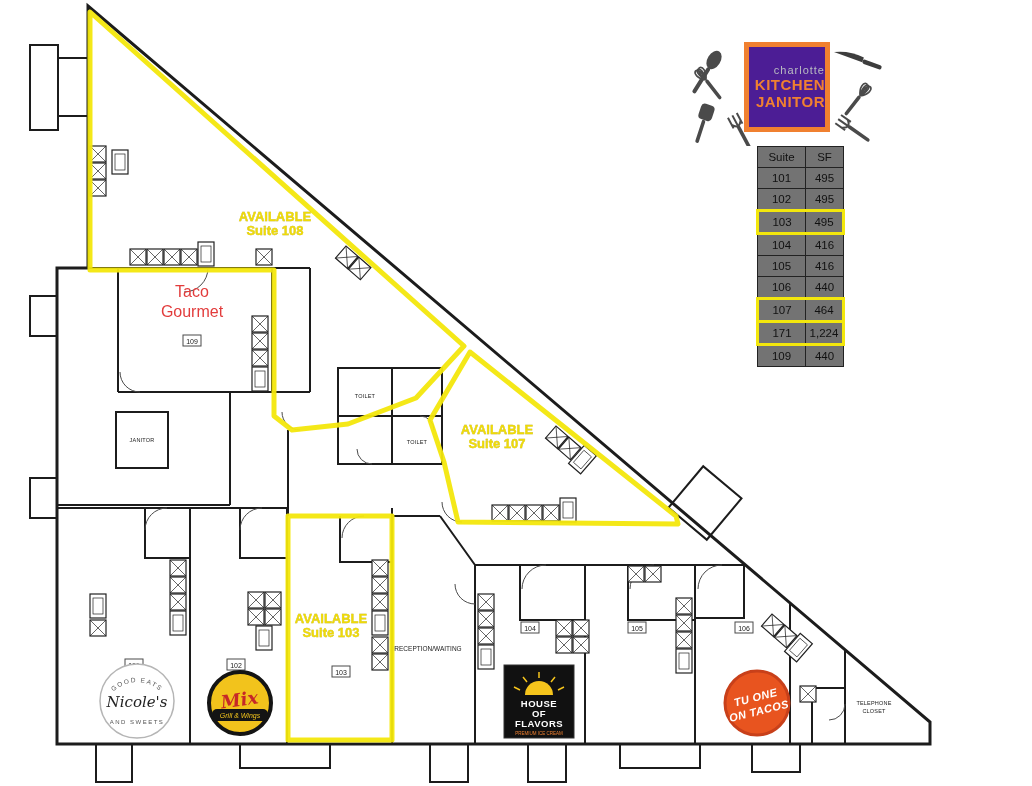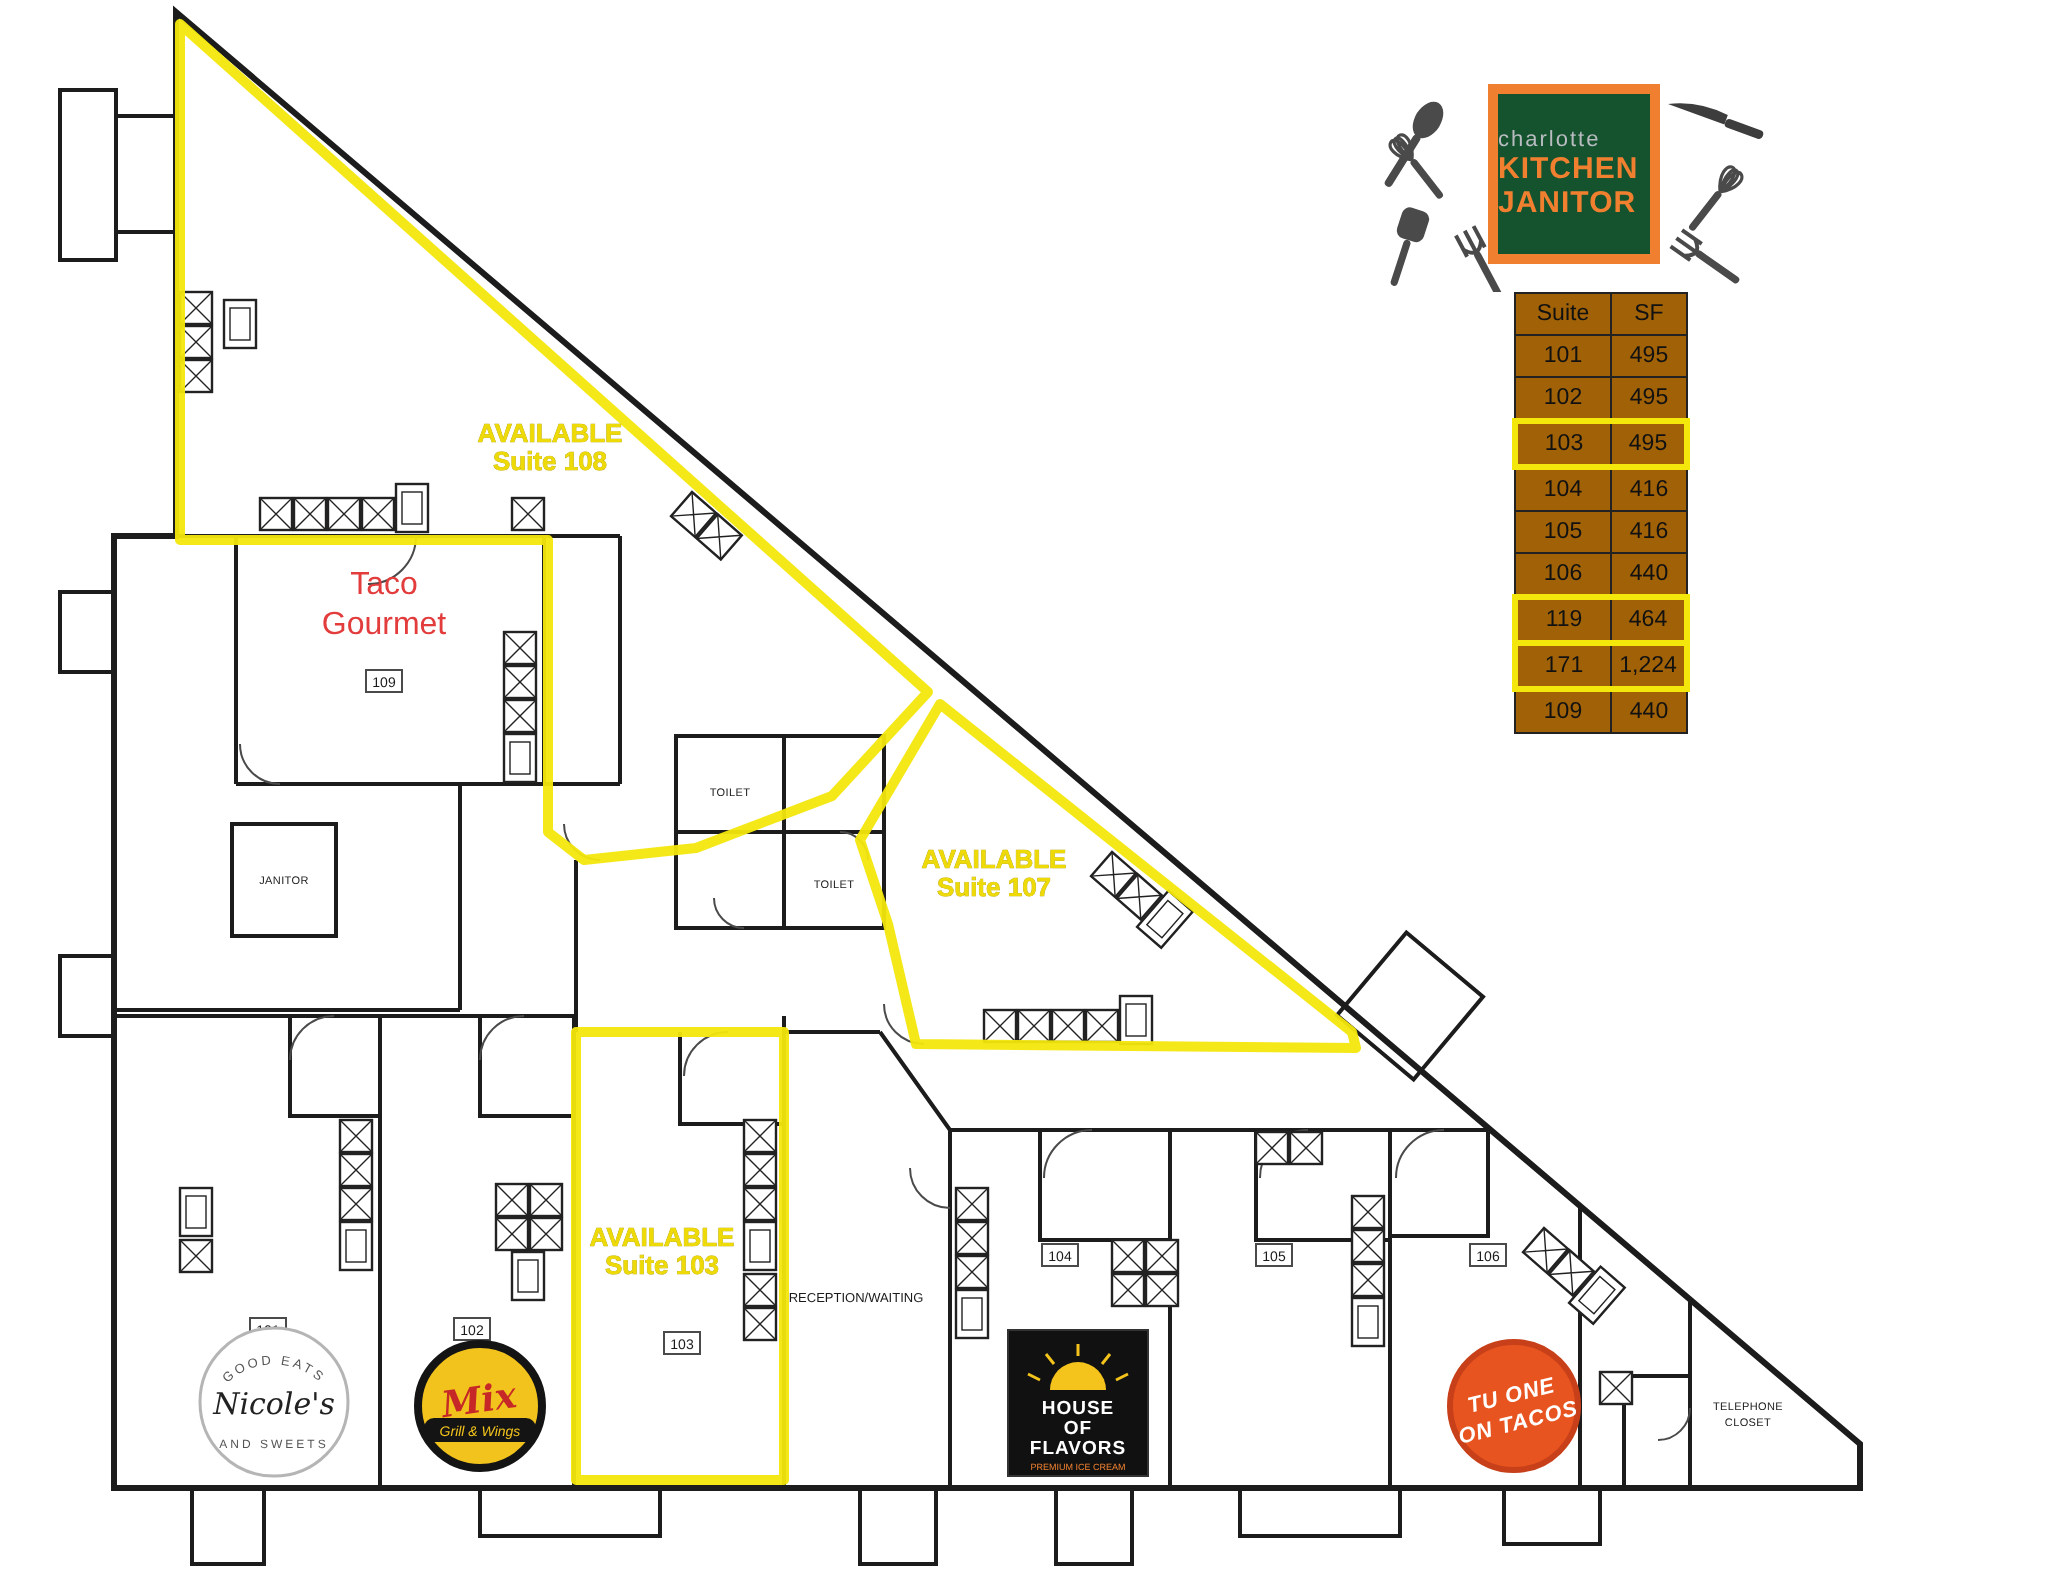--- a/index.html
+++ b/index.html
@@ -28,28 +28,28 @@
             fill:#c62828;text-anchor:middle;}
   .mix-tag{font-size:7px;fill:#f2c31c;text-anchor:middle;font-style:italic;}
   .hof{fill:#fff;font-weight:bold;text-anchor:middle;font-size:9.5px;letter-spacing:.5px;}
   .hof-tag{fill:#f08030;font-size:4.5px;text-anchor:middle;}
   .tu-line{fill:#fff;font-weight:bold;font-style:italic;font-size:11px;text-anchor:middle;letter-spacing:.5px;}
 
   
   .brand{position:absolute;left:684px;top:34px;width:210px;height:112px;}
   .brand-icons{position:absolute;left:0;top:0;}
   .brand-box{position:absolute;left:60px;top:8px;width:76px;height:80px;border:5px solid #f08030;
-             background:#14532d;display:flex;flex-direction:column;align-items:flex-start;justify-content:center;}
+             background:#4c1d95;display:flex;flex-direction:column;align-items:flex-end;justify-content:center;}
   .brand-city{font-size:11px;color:#b9bcc1;letter-spacing:1px;line-height:1.2;}
   .brand-name{font-size:15px;font-weight:bold;color:#f08030;letter-spacing:.5px;line-height:1.1;}
 
   
   .suite-table{position:absolute;left:756px;top:146px;border-collapse:collapse;font-size:11.5px;color:#111;}
   .suite-table th,.suite-table td{border:1px solid #222;height:20px;text-align:center;
-      padding:0 2px;font-weight:normal;background:#a16207;margin-top:24px;}
+      padding:0 2px;font-weight:normal;background:#737373;margin-top:24px;}
   .suite-table .c-suite{width:42px;}
   .suite-table .c-sf{width:32px;}
   .suite-table tr.hl td{border-top:3px solid #f3e70c;border-bottom:3px solid #f3e70c;}
   .suite-table tr.hl td:first-child{border-left:3px solid #f3e70c;}
   .suite-table tr.hl td:last-child{border-right:3px solid #f3e70c;}
 </style>
 </head>
 <body>
 
 <div class="stage">
@@ -335,21 +335,21 @@
         </tr>
       <tr>
           <td class="c-suite">105</td>
           <td class="c-sf">416</td>
         </tr>
       <tr>
           <td class="c-suite">106</td>
           <td class="c-sf">440</td>
         </tr>
       <tr class="hl">
-          <td class="c-suite">119</td>
+          <td class="c-suite">107</td>
           <td class="c-sf">464</td>
         </tr>
       <tr class="hl">
           <td class="c-suite">171</td>
           <td class="c-sf">1,224</td>
         </tr>
       <tr>
           <td class="c-suite">109</td>
           <td class="c-sf">440</td>
         </tr>

